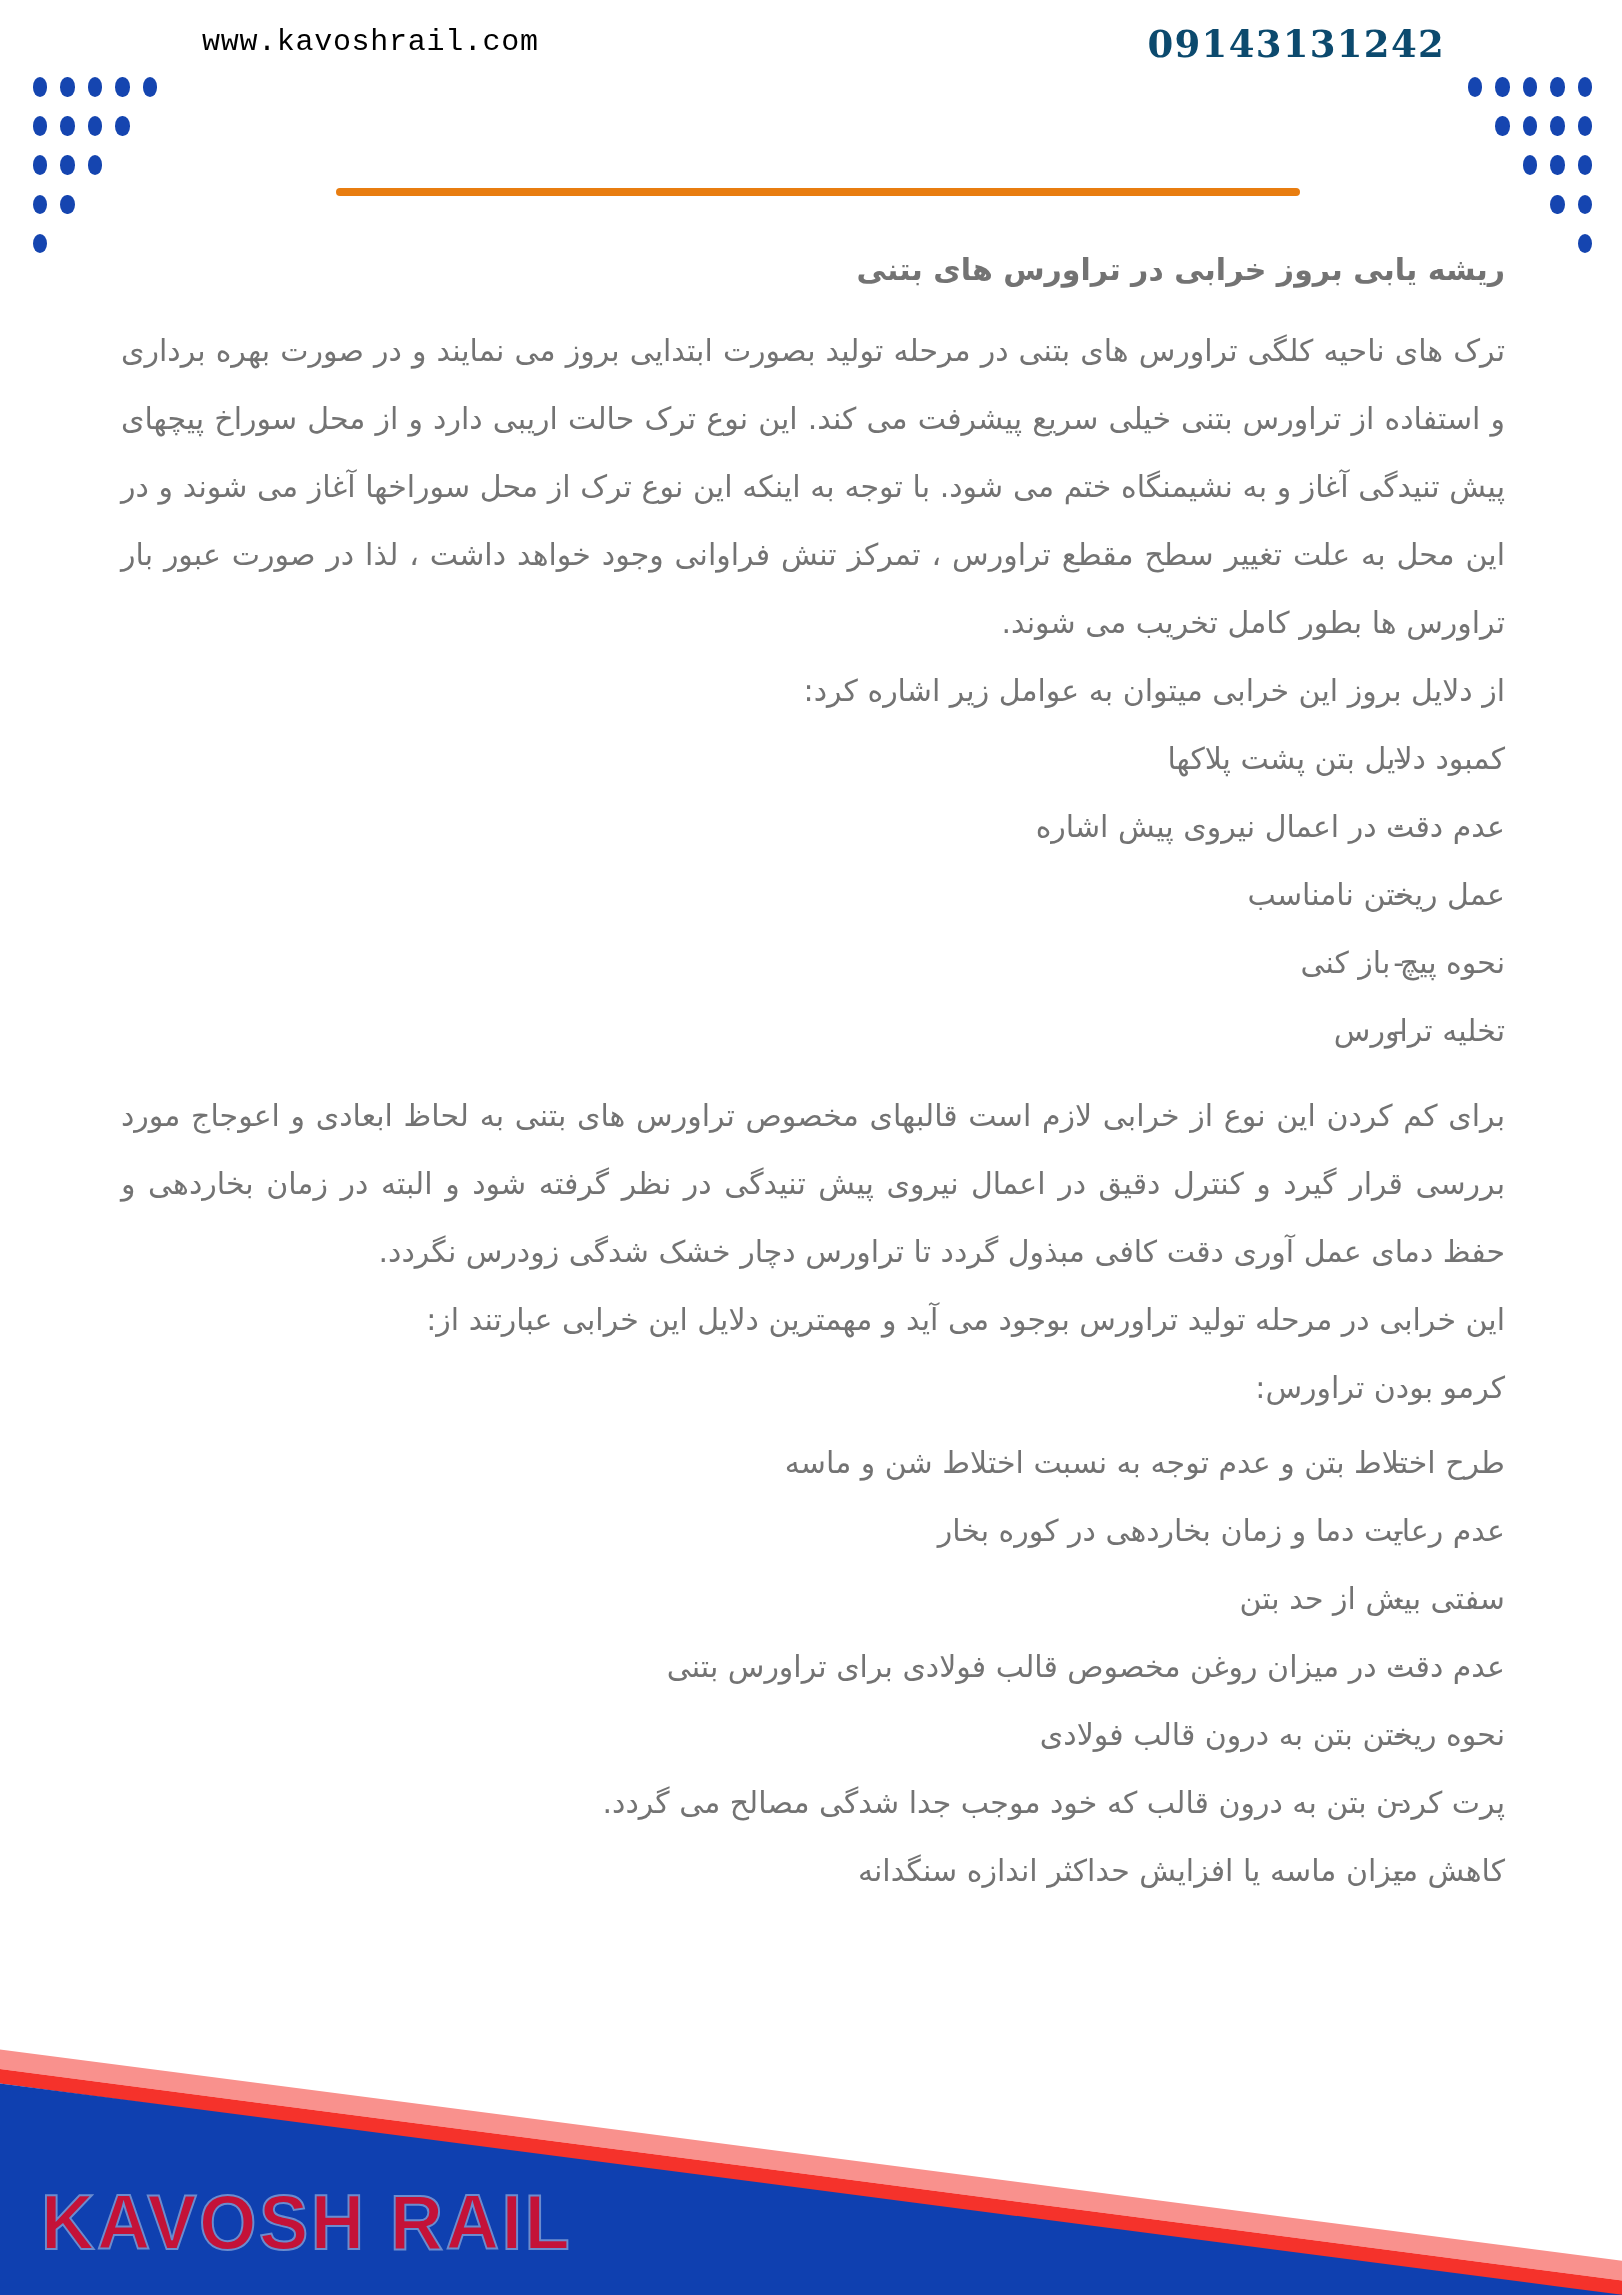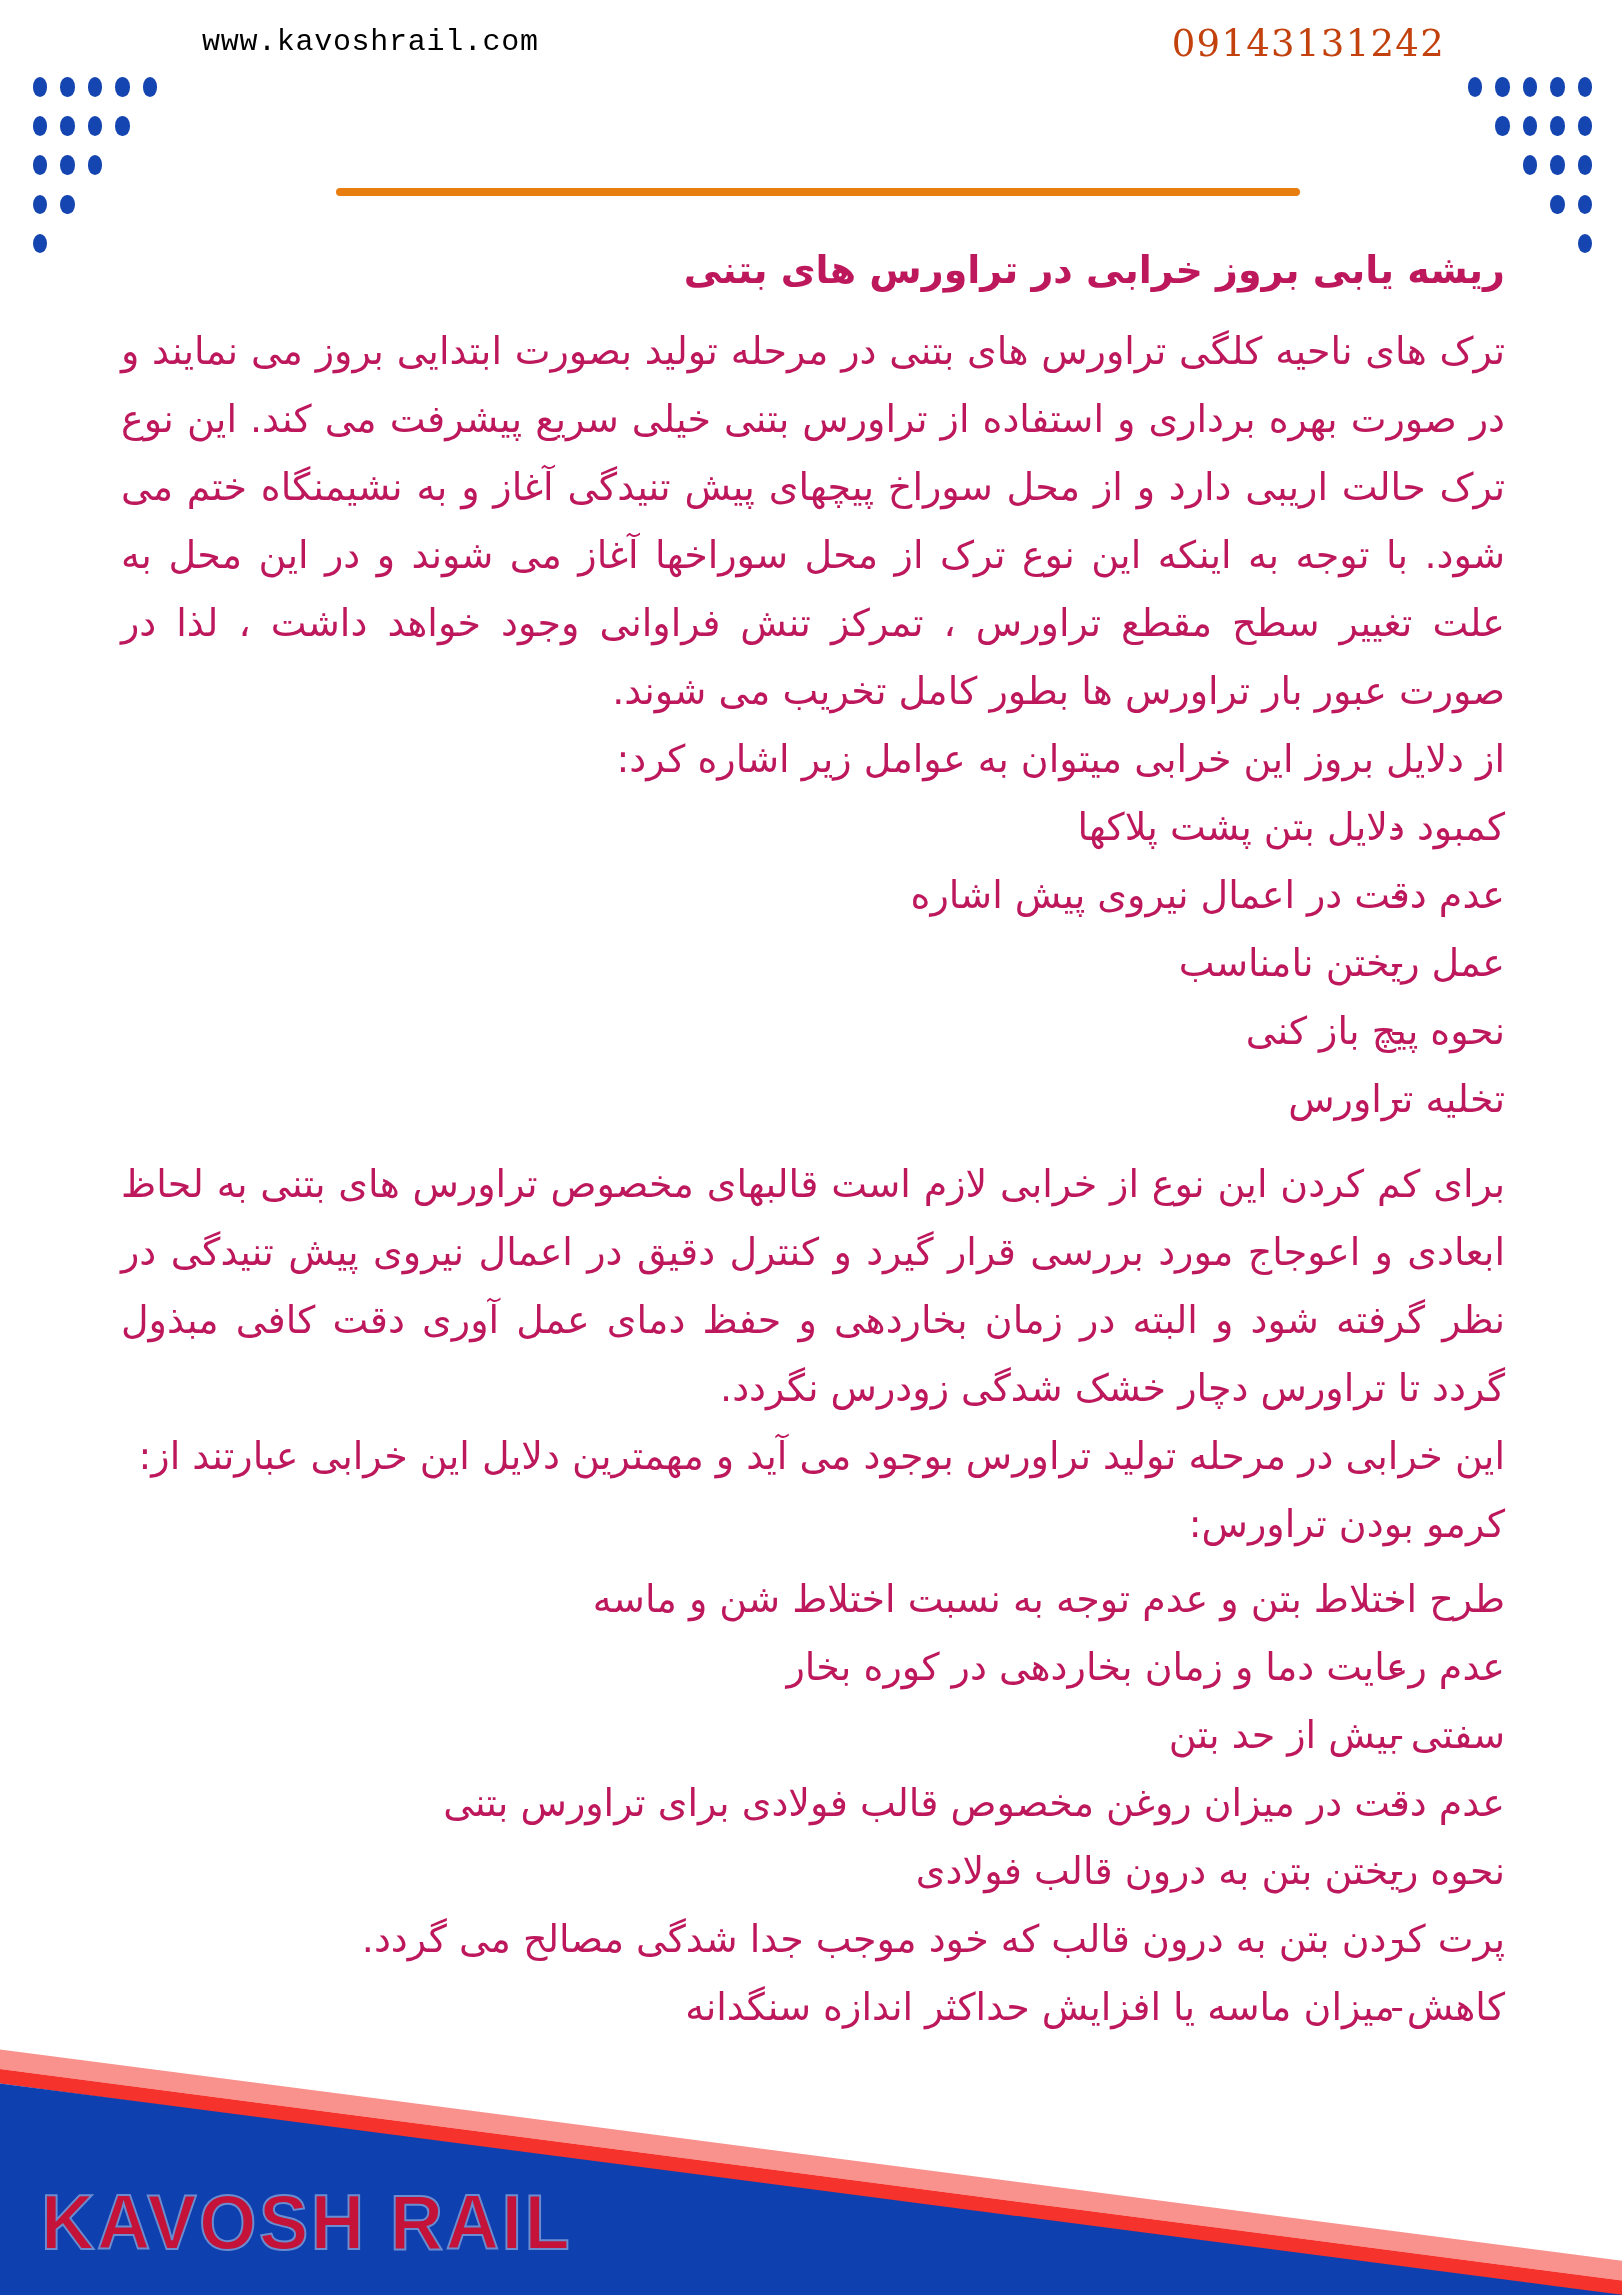--- a/index.html
+++ b/index.html
@@ -18,22 +18,22 @@
     left:202px; top:25px;
     font-size:30px;
     color:#000000;
     font-family:Liberation Mono, monospace;
     letter-spacing:0.7px;
   }
   .phone{
     position:absolute;
     right:178px; top:22px;
     font-size:37px;
-    font-weight:normal;
-    color:#c2410c;
+    font-weight:bold;
+    color:#0c4a6e;
     font-family:"DejaVu Serif", serif;
     letter-spacing:1.3px;
     margin-left:29px;
   }
   .dots{
     position:absolute;
     top:77px;
     display:flex;
     flex-direction:column;
   }
@@ -58,22 +58,22 @@
     width:964px; height:7.9px;
     border-radius:3.9px;
     background:#e87d10;
   }
 
   
   .content{
     position:absolute;
     left:121px; right:118px; top:236px;
     direction:rtl;
-    color:#be185d;
-    font-size:38px;
+    color:#737373;
+    font-size:30px;
     line-height:68px;
   }
   .content p{margin:0;padding:0;}
   .doc-title{
     font-weight:bold;
     text-align:right;
     margin:0 0 13px 0 !important;
   }
   .para{
     text-align:justify;

